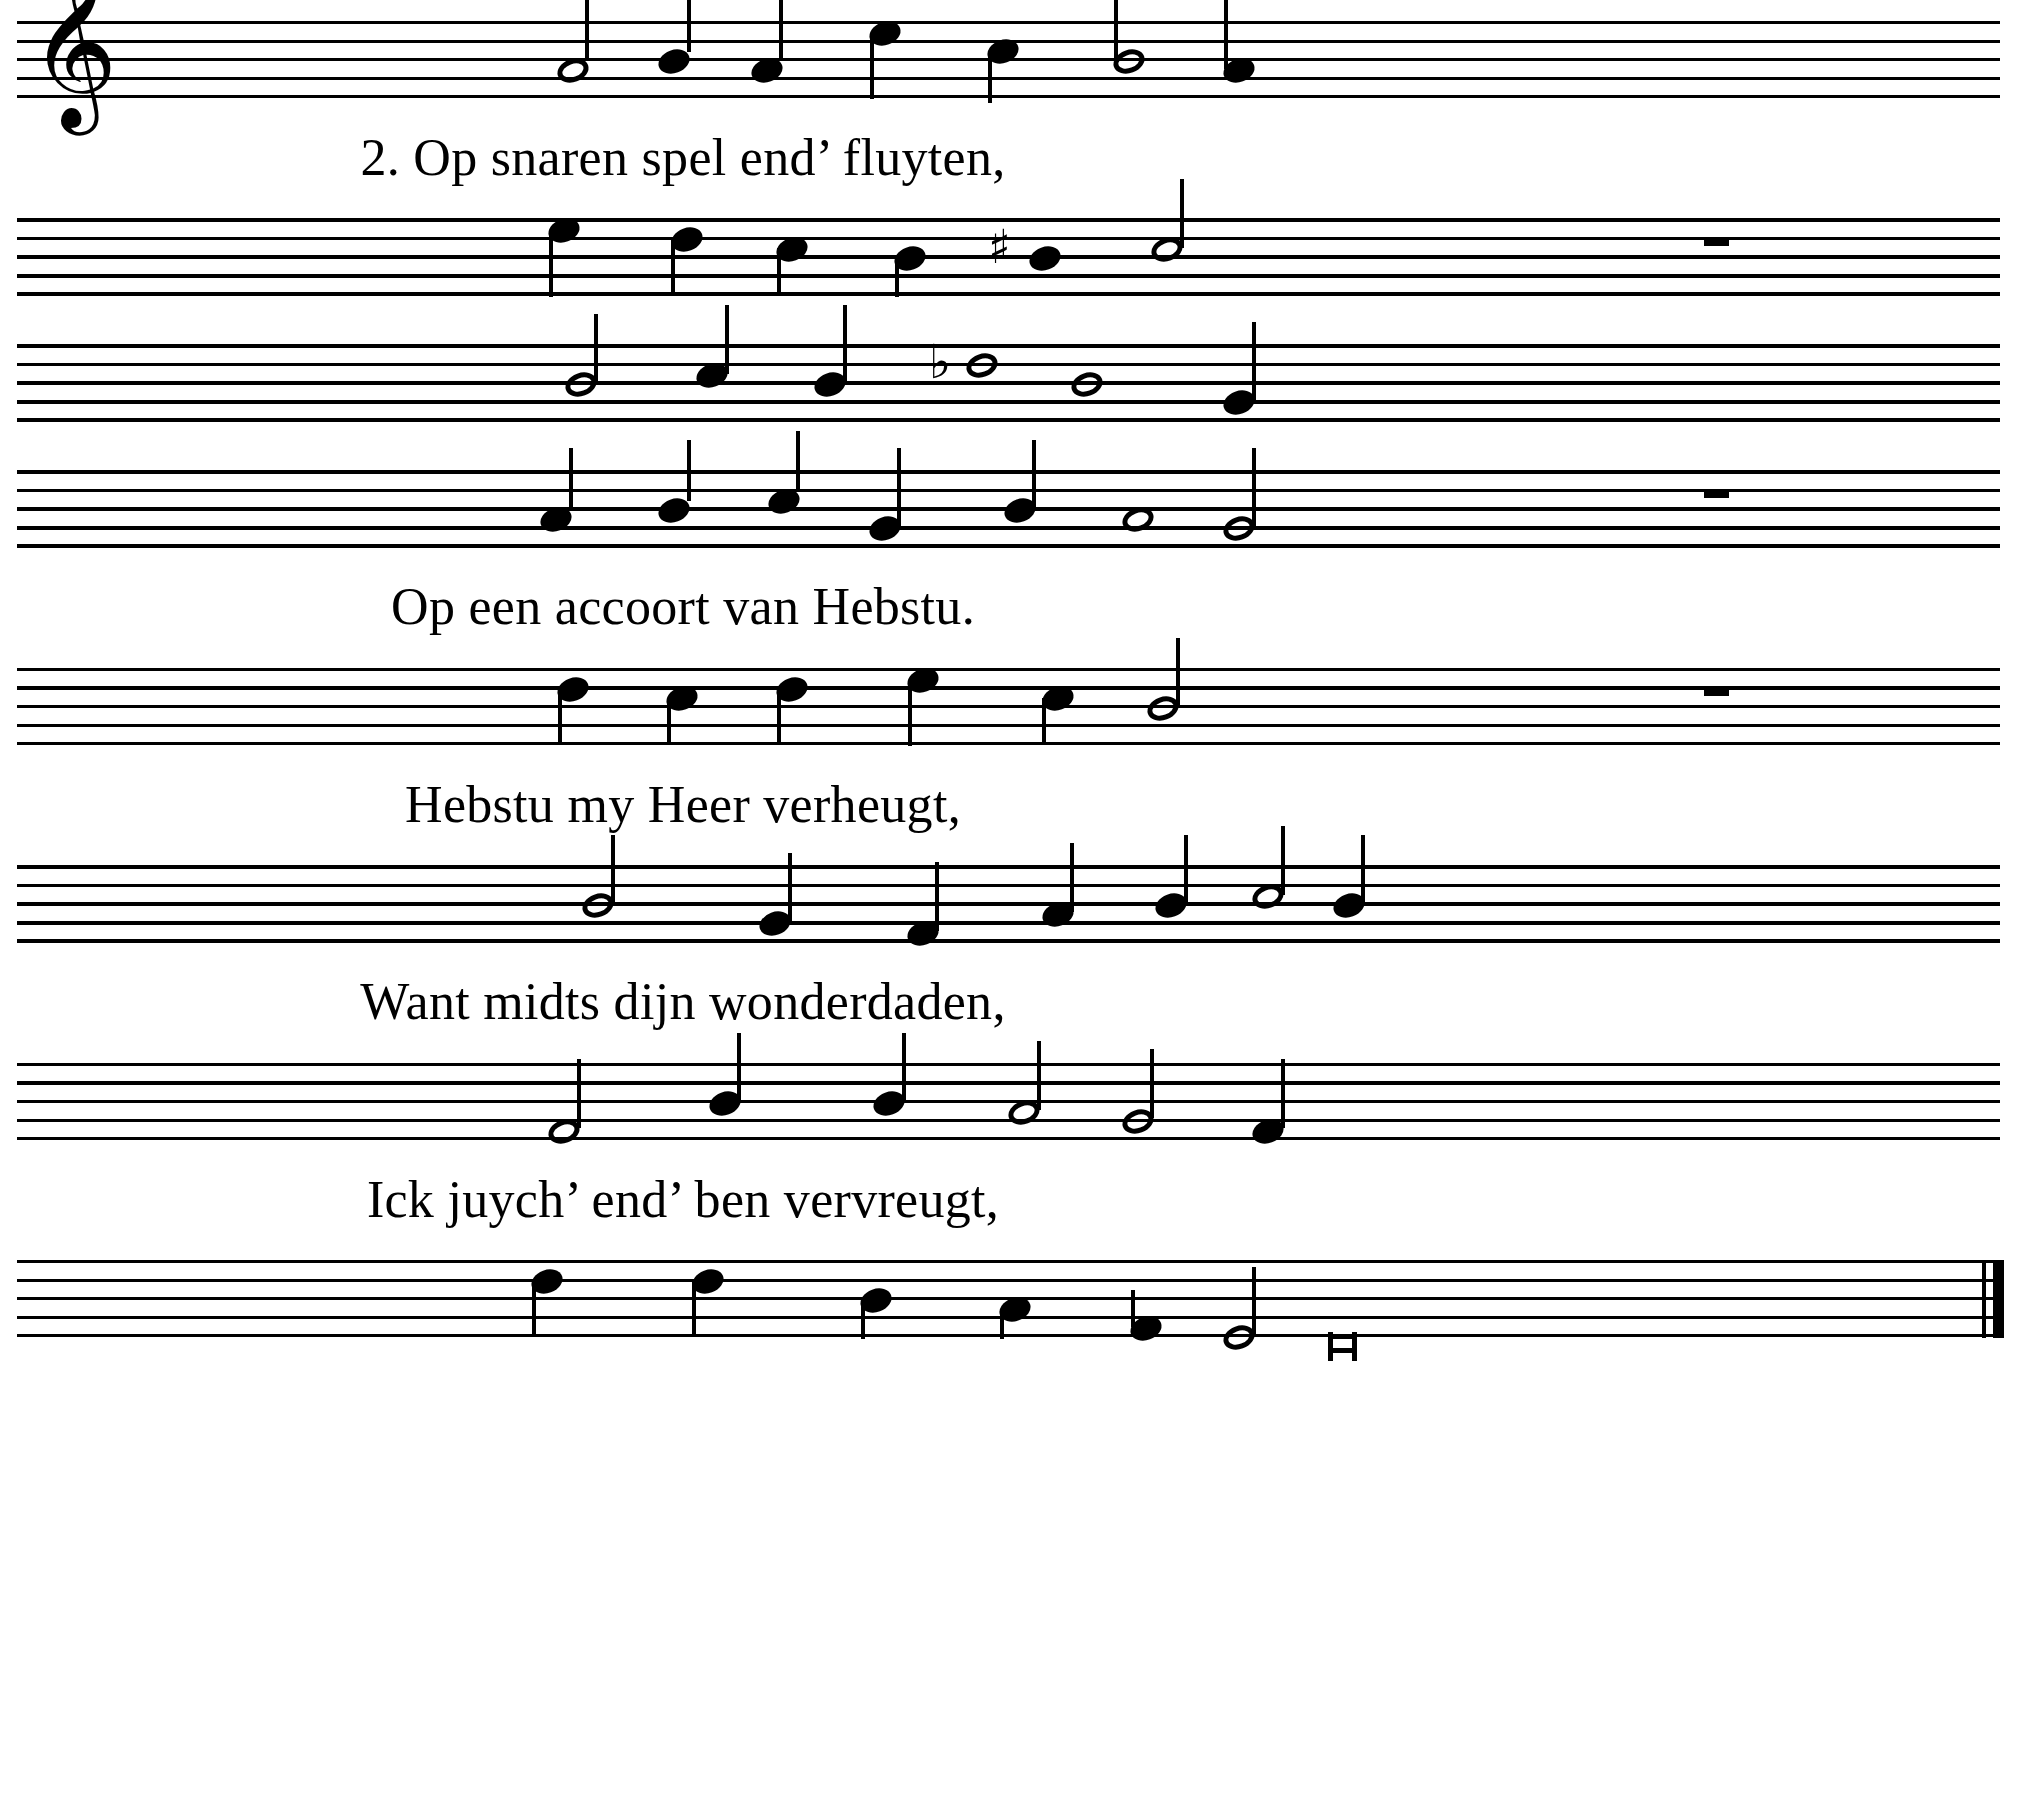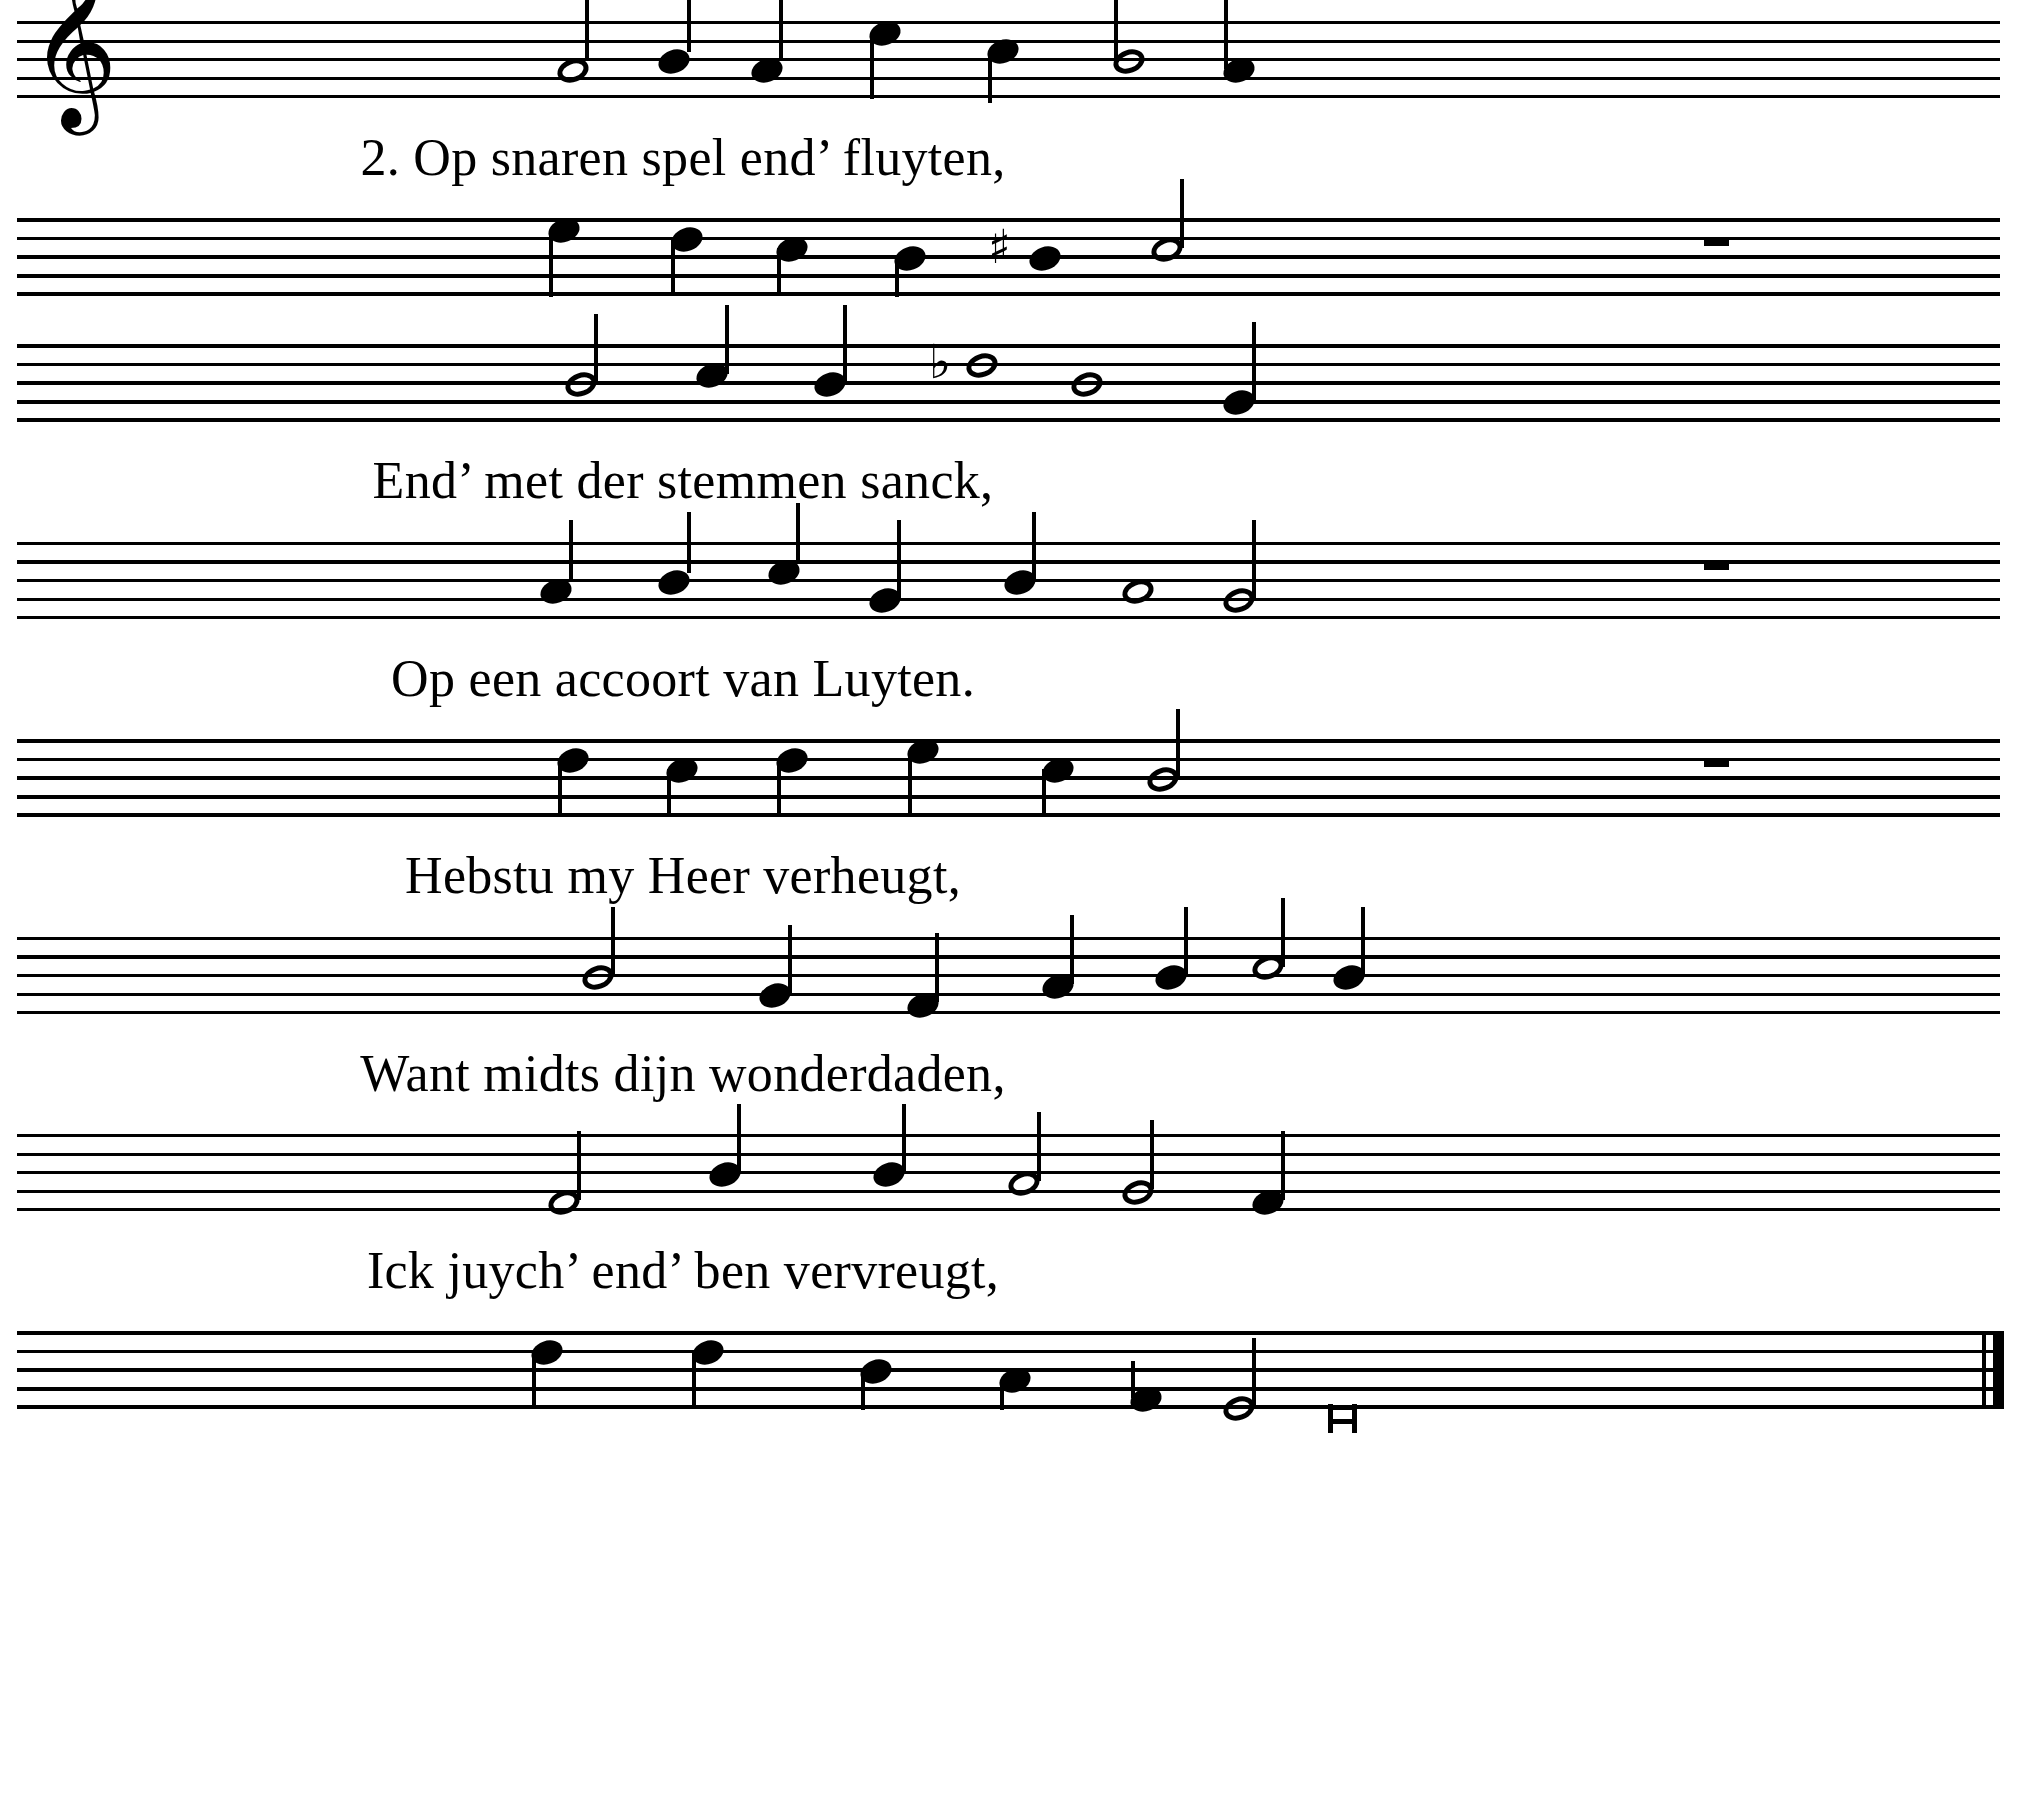--- a/index.html
+++ b/index.html
@@ -232,23 +232,20 @@
 
         <div class="accidental" style="left:912px; top:-6.7px;">♭</div>
         <div class="note open" style="left:949px; top:10px;"></div>
 
         <div class="note open" style="left:1054px; top:29px;"></div>
 
         <div class="note" style="left:1206px; top:47px;"></div>
         <div class="stem" style="left:1235px; top:-22px; height:78px;"></div>
       </div>
     </div>
-    <div class="lyric">
-      <span class="lyric-inner">End’ met der stemmen sanck,</span>
-    </div>
   </div>
 
   <div class="system">
     <div class="staff-wrap">
       <div class="staff">
         <div class="line l0"></div>
           <div class="line l1"></div>
           <div class="line l2"></div>
           <div class="line l3"></div>
           <div class="line l4"></div>
@@ -270,21 +267,21 @@
 
         <div class="note open" style="left:1105px; top:38px;"></div>
 
         <div class="note open" style="left:1206px; top:47px;"></div>
         <div class="stem" style="left:1235px; top:-22px; height:78px;"></div>
 
         <div class="rest" style="left:1687px; top:18.6px;"></div>
       </div>
     </div>
     <div class="lyric">
-      <span class="lyric-inner">Op een accoort van Luyten.</span>
+      <span class="lyric-inner">Op een accoort van Hebstu.</span>
     </div>
   </div>
 
   <div class="system">
     <div class="staff-wrap">
       <div class="staff">
         <div class="line l0"></div>
           <div class="line l1"></div>
           <div class="line l2"></div>
           <div class="line l3"></div>

